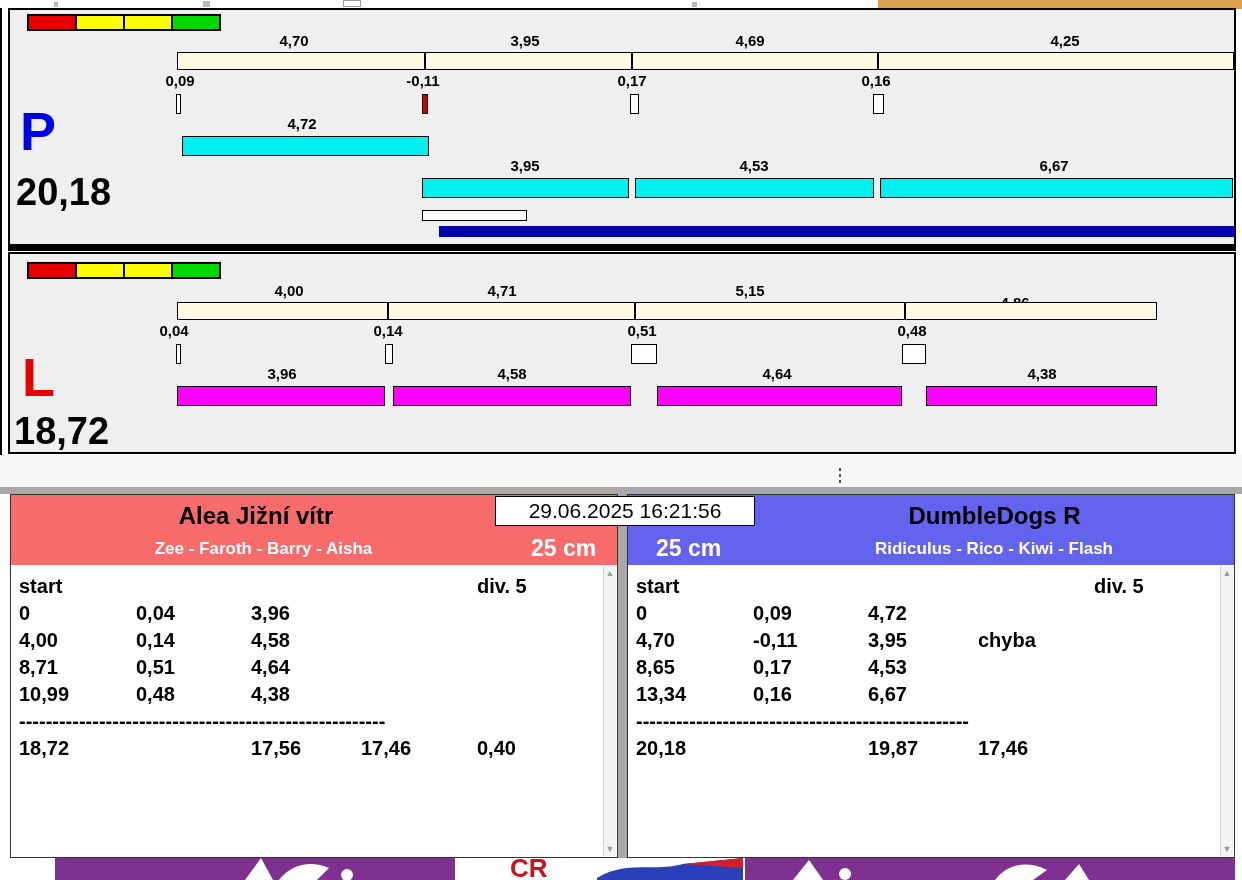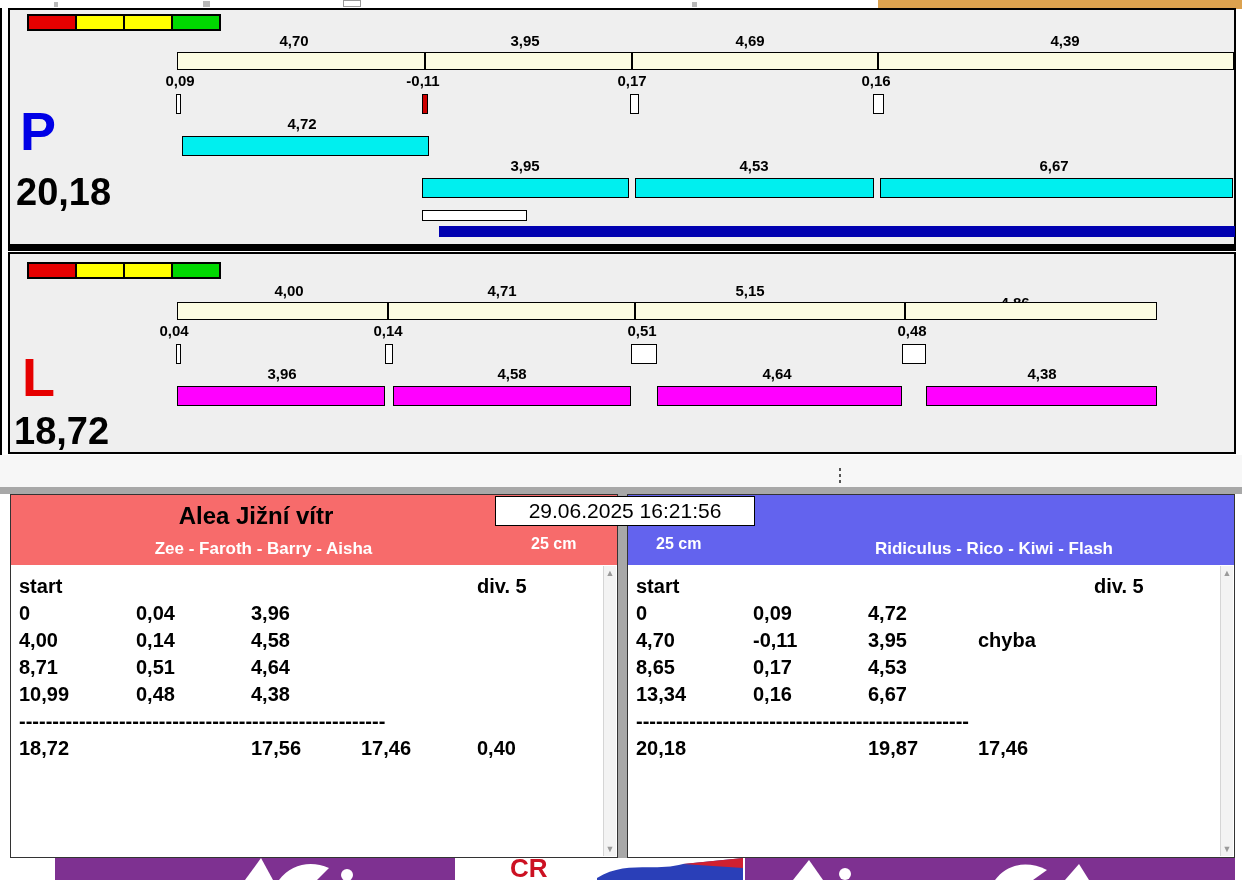--- a/index.html
+++ b/index.html
@@ -56,21 +56,21 @@
   .topband { position:absolute; left:0; top:487px; width:1242px; height:7px; background:var(--band-gray,#A8A8A8); }
   .midgap  { position:absolute; left:618px; top:494px; width:9px; height:364px; background:var(--band-gray,#A8A8A8); }
 
   
   .panel { position:absolute; top:494px; width:608px; height:364px; border:1px solid #333; background:#fff; }
   .phead { position:relative; height:70px; }
   .phead.redh  { background:var(--header-red,#F76B6B); }
   .phead.blueh { background:var(--header-blue,#6363EE); }
   .phead-title { position:absolute; font-size:24px; font-weight:700; color:#000; text-align:center; white-space:nowrap; }
   .phead-sub   { position:absolute; font-size:17px; font-weight:700; color:#fff; text-align:center; white-space:nowrap; }
-  .phead-cm    { position:absolute; font-size:16px; font-weight:700; color:#fff; white-space:nowrap; }
+  .phead-cm    { position:absolute; font-size:23px; font-weight:700; color:#fff; white-space:nowrap; }
 
   .pbody { position:relative; height:292px; background:#fff; font-size:20px; font-weight:700; color:#000; padding-top:10px; overflow:hidden; }
   .trow { position:relative; height:27px; }
   .trow span { position:absolute; top:0; white-space:nowrap; }
   .c1 { left:8px; } .c2 { left:125px; } .c3 { left:240px; } .c4 { left:350px; } .c5 { left:458px;margin-left:8px; }
 
   .sbar { position:absolute; top:1px; bottom:1px; right:1px; width:13px; background:#F3F3F3; border-left:1px solid #D5D5D5;
           display:flex; flex-direction:column; justify-content:space-between; align-items:center; font-size:9px; color:#9a9a9a; padding:2px 0; }
 
   .tsbox { position:absolute; left:495px; top:496px; width:260px; height:30px; background:#fff; border:1px solid #000;
@@ -101,21 +101,21 @@
     <div class="lights" style="left:17px;top:4px;">
       <div class="light l-red"></div>
       <div class="light l-yellow"></div>
       <div class="light l-yellow"></div>
       <div class="light l-green"></div>
     </div>
 
     <div class="clbl" style="left:284px;top:22px;">4,70</div>
     <div class="clbl" style="left:515px;top:22px;">3,95</div>
     <div class="clbl" style="left:740px;top:22px;">4,69</div>
-    <div class="clbl" style="left:1055px;top:22px;">4,39</div>
+    <div class="clbl" style="left:1055px;top:22px;">4,25</div>
 
     <div class="ivory" style="left:167px;top:42px;width:1057px;">
       <div class="tick" style="left:246px;"></div>
       <div class="tick" style="left:453px;"></div>
       <div class="tick" style="left:699px;"></div>
     </div>
 
     <div class="clbl" style="left:170px;top:62px;">0,09</div>
     <div class="clbl" style="left:413px;top:62px;">-0,11</div>
     <div class="clbl" style="left:622px;top:62px;">0,17</div>
@@ -243,20 +243,21 @@
       </div>
       <div class="sbar">
         <span>▲</span>
         <span>▼</span>
       </div>
     </div>
   </div>
 
   <div class="panel" style="left:627px;">
     <div class="phead blueh">
+      <div class="phead-title" style="left:125px;top:7px;width:483px;">DumbleDogs R</div>
       <div class="phead-sub" style="left:130px;top:44px;width:472px;">Ridiculus - Rico - Kiwi - Flash</div>
       <div class="phead-cm" style="left:28px;top:40px;">25 cm</div>
     </div>
     <div class="pbody">
       <div class="trow">
         <span class="c1">start</span>
         <span class="c5">div. 5</span>
       </div>
       <div class="trow">
         <span class="c1">0</span>

